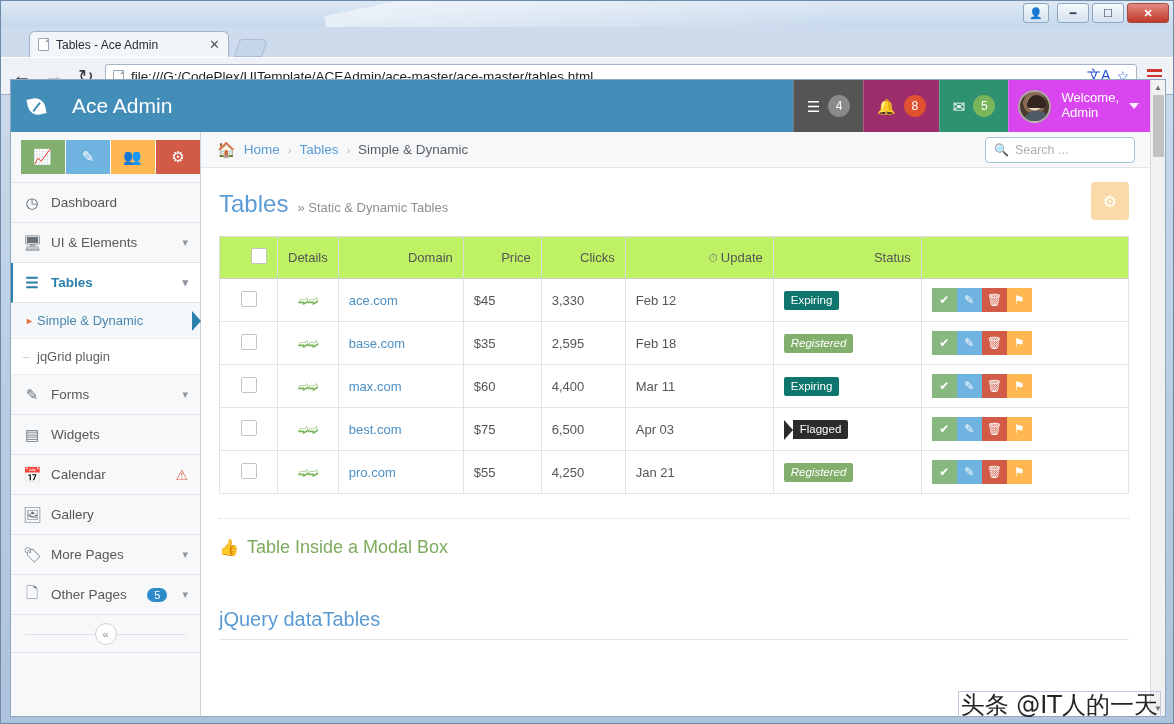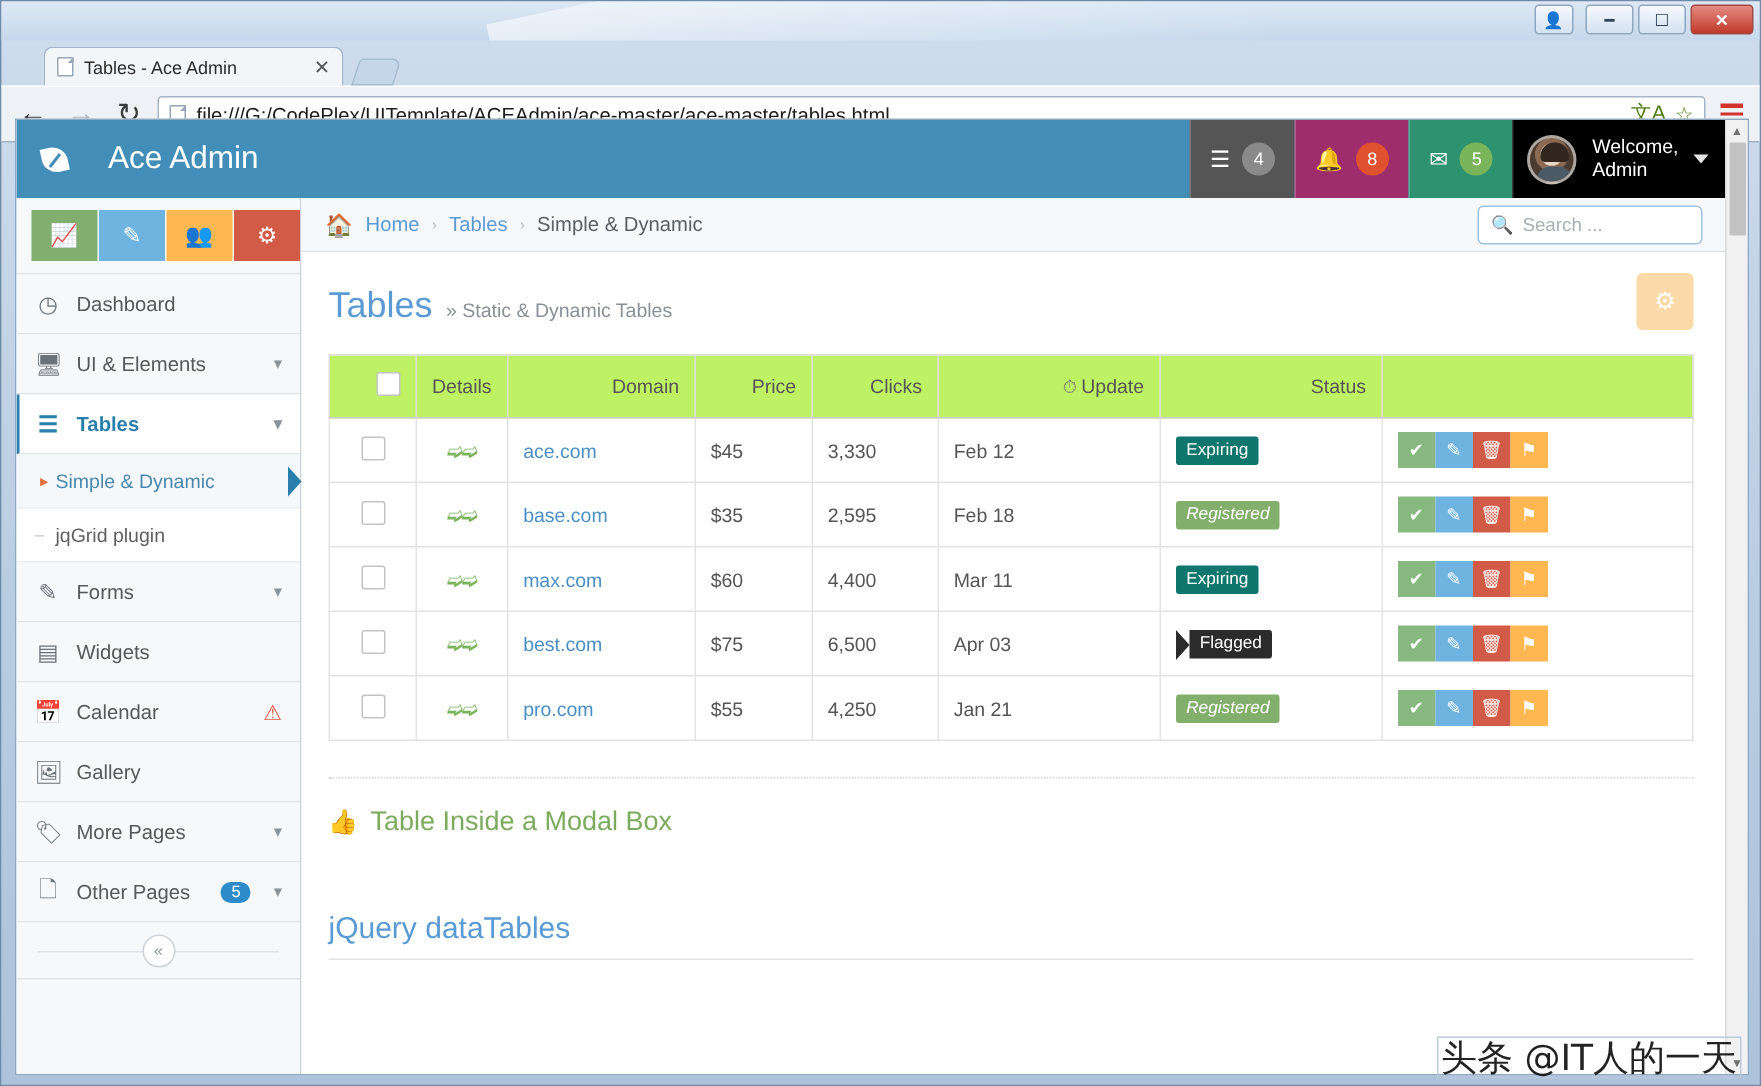--- a/index.html
+++ b/index.html
@@ -80,21 +80,21 @@
     font-size:19px; color:#3b3b3b; cursor:pointer; user-select:none;
   }
   .nav-ico.disabled { color:#b2b8bf; }
   .urlbar {
     flex:1; height:25px; background:#fff;
     border:1px solid #a6b6c6; border-radius:3px;
     display:flex; align-items:center; gap:7px; padding:0 7px;
     font-size:13.5px; color:#1d1d1d;text-align:right;
   }
   .url-right { display:flex; align-items:center; gap:6px; margin-left:auto; }
-  .url-icon { font-size:14px; color:#4d7c0f; }
+  .url-icon { font-size:14px; color:#1d4ed8; }
   .menu-ico {
     width:22px;height:22px;display:flex;flex-direction:column;
     justify-content:center; gap:3px; align-items:center; cursor:pointer;
   }
   .menu-ico i { display:block; width:15px; height:2.5px; background:#d0342c; }
 
   
   .viewport {
     position:absolute; left:9px; top:78px;
     width:1156px; height:638px;
@@ -134,21 +134,21 @@
   }
   .nav-spacer { flex:1; }
   .nav-item {
     display:flex; align-items:center; gap:8px;
     padding:0 13px; color:#fff; cursor:pointer;
     border-left:1px solid rgba(255,255,255,.22);
   }
   .nav-item.tasks { background:#555555; }
   .nav-item.notif { background:#9e2e6b; }
   .nav-item.mail  { background:#2e9270; }
-  .nav-item.user  { background:#000000; padding:0 11px 0 9px; gap:10px; }
+  .nav-item.user  { background:#d946ef; padding:0 11px 0 9px; gap:10px; }
   .nav-badge {
     min-width:22px; height:22px; border-radius:50%;
     display:flex;align-items:center;justify-content:center;
     font-size:12px; color:#fff;
   }
   .badge-grey { background:#8a8a8a; }
   .badge-orange { background:#e0512f; }
   .badge-green { background:#7ab55c; }
   .nav-glyph { font-size:15px; line-height:1; }
   .avatar {

